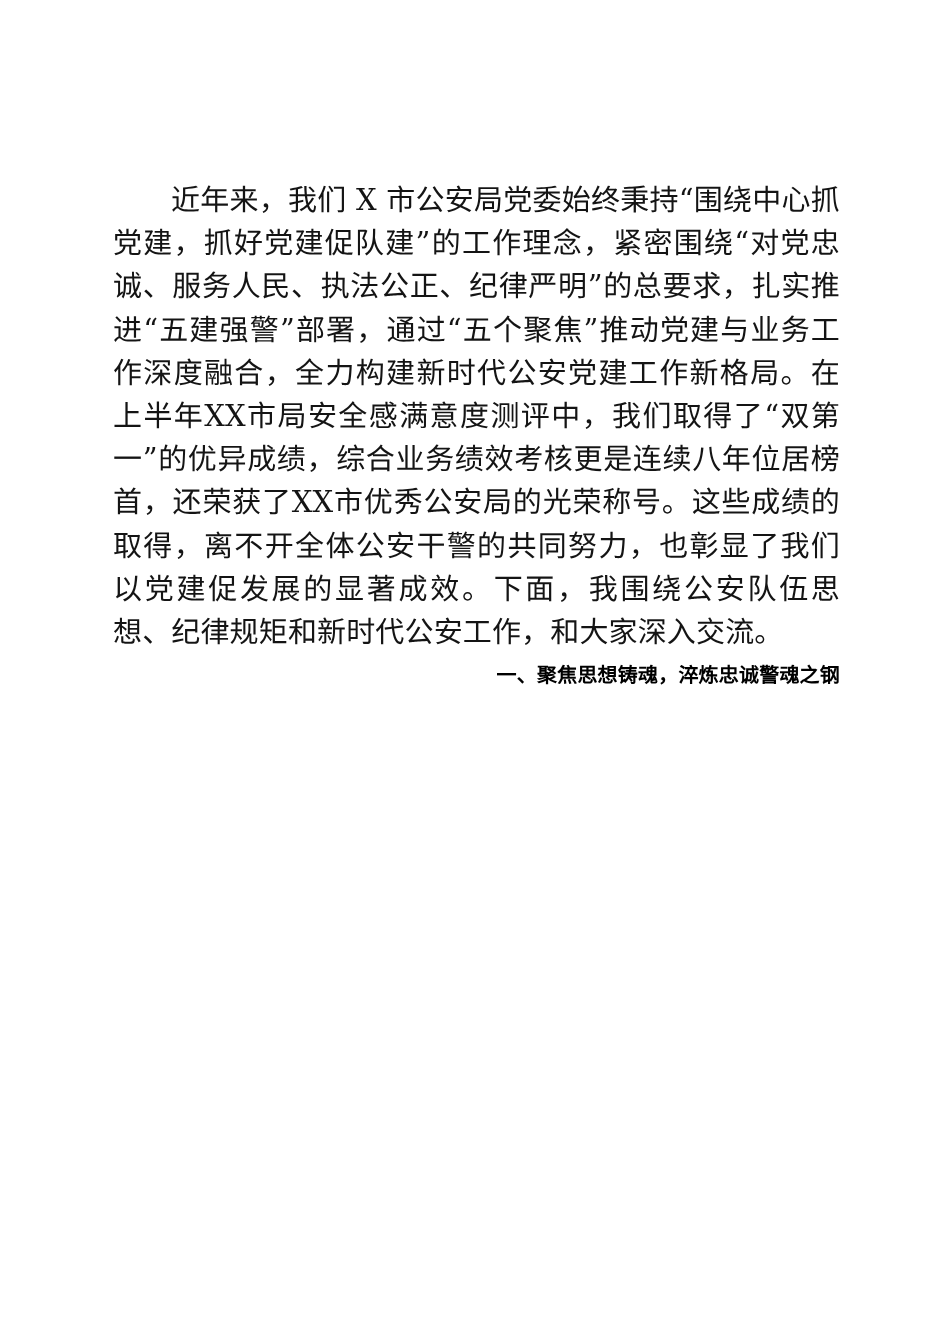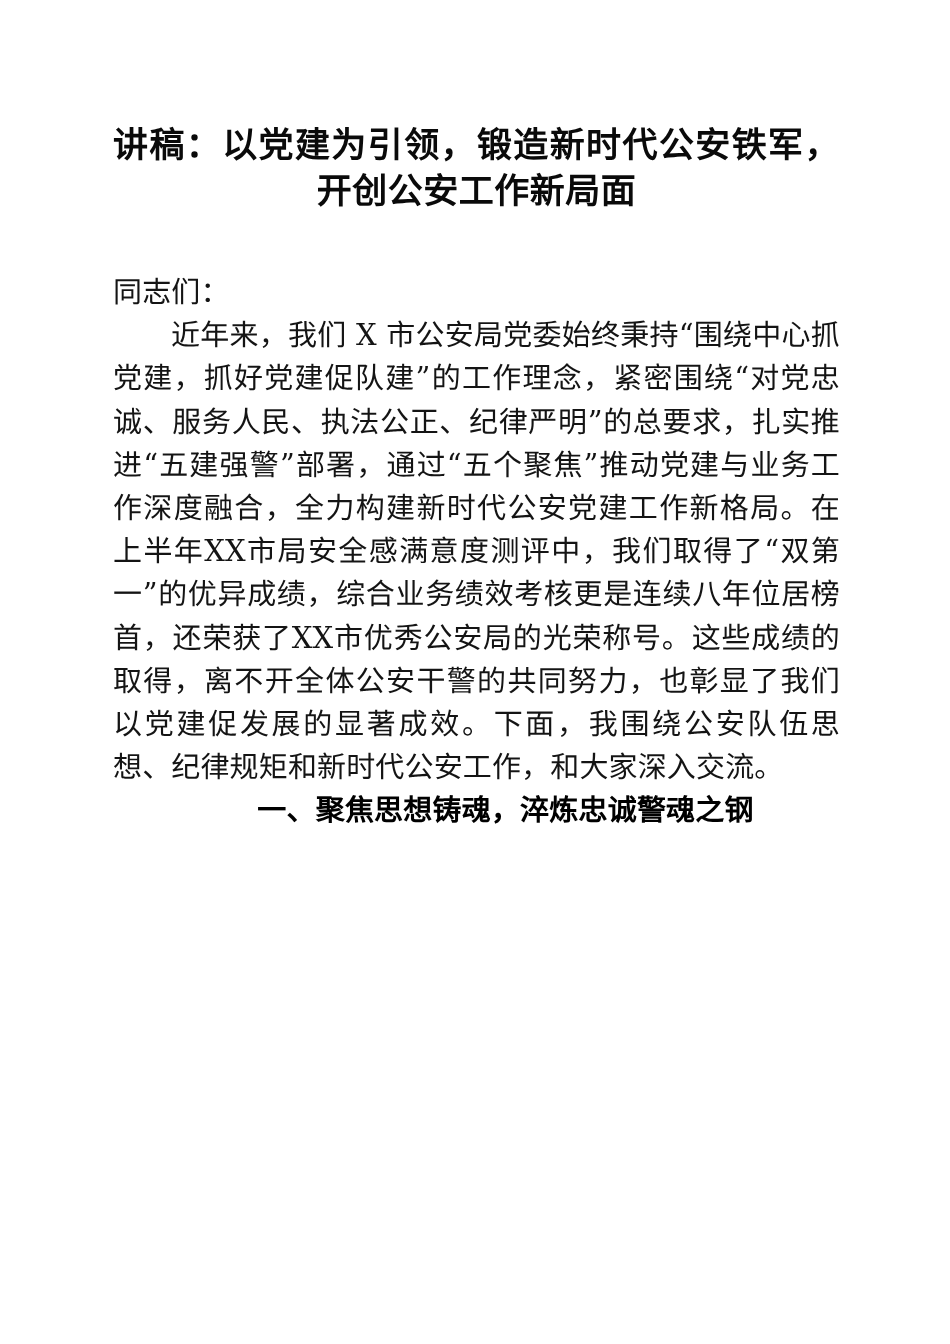--- a/index.html
+++ b/index.html
@@ -80,45 +80,40 @@
     text-indent: 0;
   }
   p.indent2 {
     text-indent: 2em;
   }
 
   
   h2.section-heading {
     font-family: "DejaVu Sans", "Liberation Sans", sans-serif;
     font-weight: 700;
-    font-size: 29px;
+    font-size: 20px;
     line-height: 43.2px;
     margin: 0;
     padding: 0;
     text-indent: 2em;
     letter-spacing: 0.2px;
     color: #000000;
-    text-align: center;
+    text-align: right;
   }
   .lead-para { }
 </style>
 </head>
 <body>
 
 <div class="page">
   <div class="content">
 
-    <h1 class="doc-title">
-      <span class="tl tl-1">讲稿：以党建为引领，锻造新时代公安铁军，</span>
-      <span class="tl tl-2">开创公安工作新局面</span>
-    </h1>
 
     <div class="title-gap"></div>
 
-    <p class="body salutation">同志们：</p>
 
     <p class="body indent2 lead-para">近年来，我们 X 市公安局党委始终秉持“围绕中心抓党建，抓好党建促队建”的工作理念，紧密围绕“对党忠诚、服务人民、执法公正、纪律严明”的总要求，扎实推进“五建强警”部署，通过“五个聚焦”推动党建与业务工作深度融合，全力构建新时代公安党建工作新格局。在上半年XX市局安全感满意度测评中，我们取得了“双第一”的优异成绩，综合业务绩效考核更是连续八年位居榜首，还荣获了XX市优秀公安局的光荣称号。这些成绩的取得，离不开全体公安干警的共同努力，也彰显了我们以党建促发展的显著成效。下面，我围绕公安队伍思想、纪律规矩和新时代公安工作，和大家深入交流。</p>
 
     <h2 class="section-heading">一、聚焦思想铸魂，淬炼忠诚警魂之钢</h2>
 
 
   </div>
 </div>
 
 </body></html>

